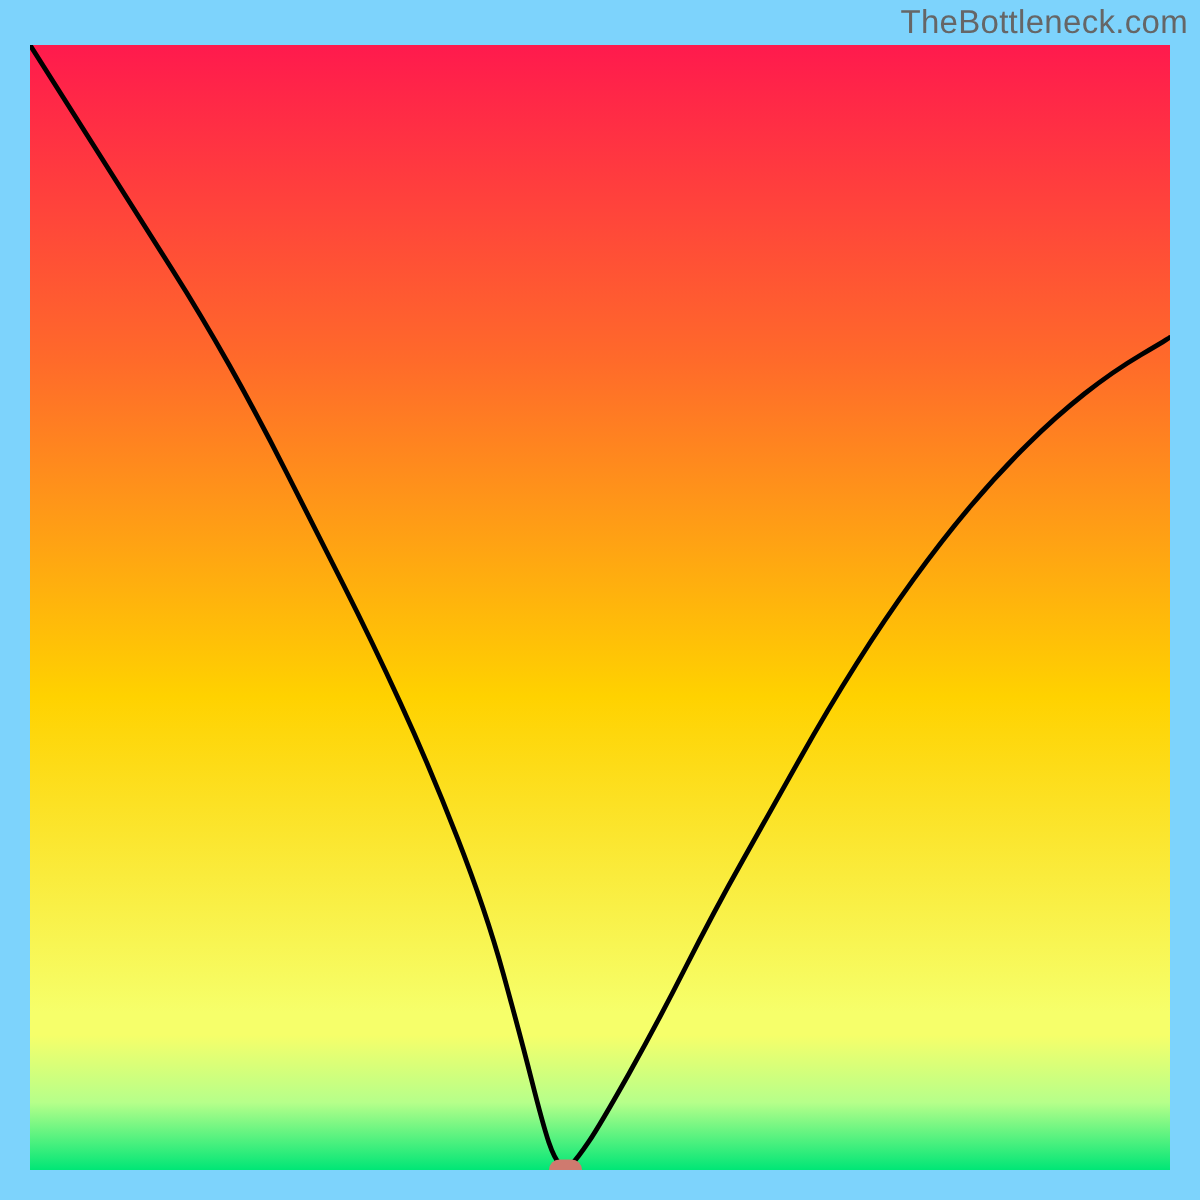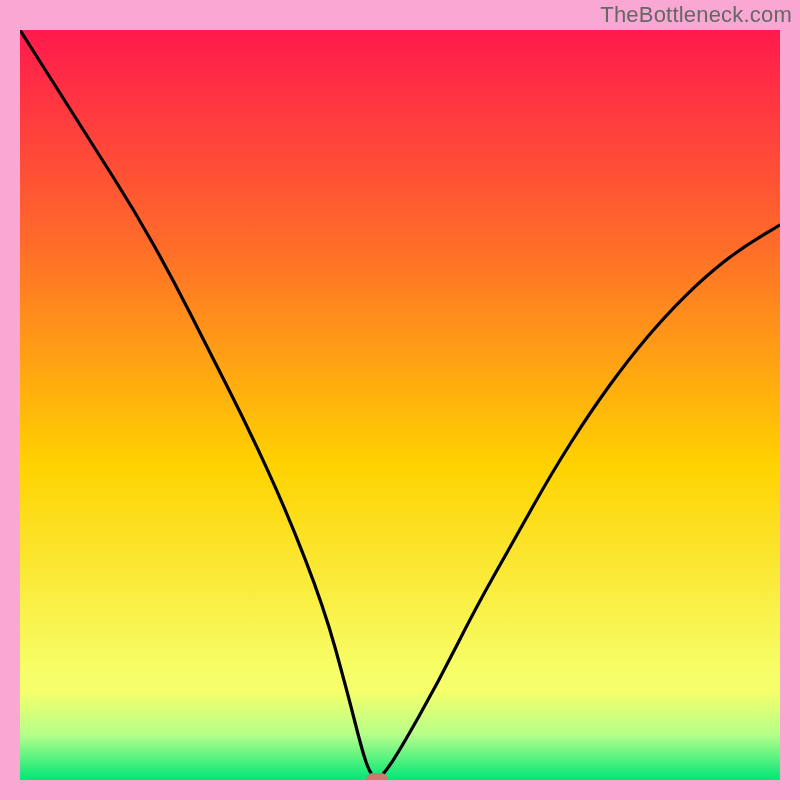--- a/index.html
+++ b/index.html
@@ -8,21 +8,21 @@
     width: 800px;
     height: 800px;
     overflow: hidden;
     background: #000;
     font-family: Arial, Helvetica, sans-serif;
   }
   .wrap {
     position: relative;
     width: 800px;
     height: 800px;
-    background: #f9a8d4;
+    background: #7dd3fc;
   }
   .attribution {
     position: absolute;
     top: 2px;
     right: 8px;
     color: #666;
     font-size: 22px;
     font-weight: 500;
     letter-spacing: 0.2px;
     z-index: 5;

